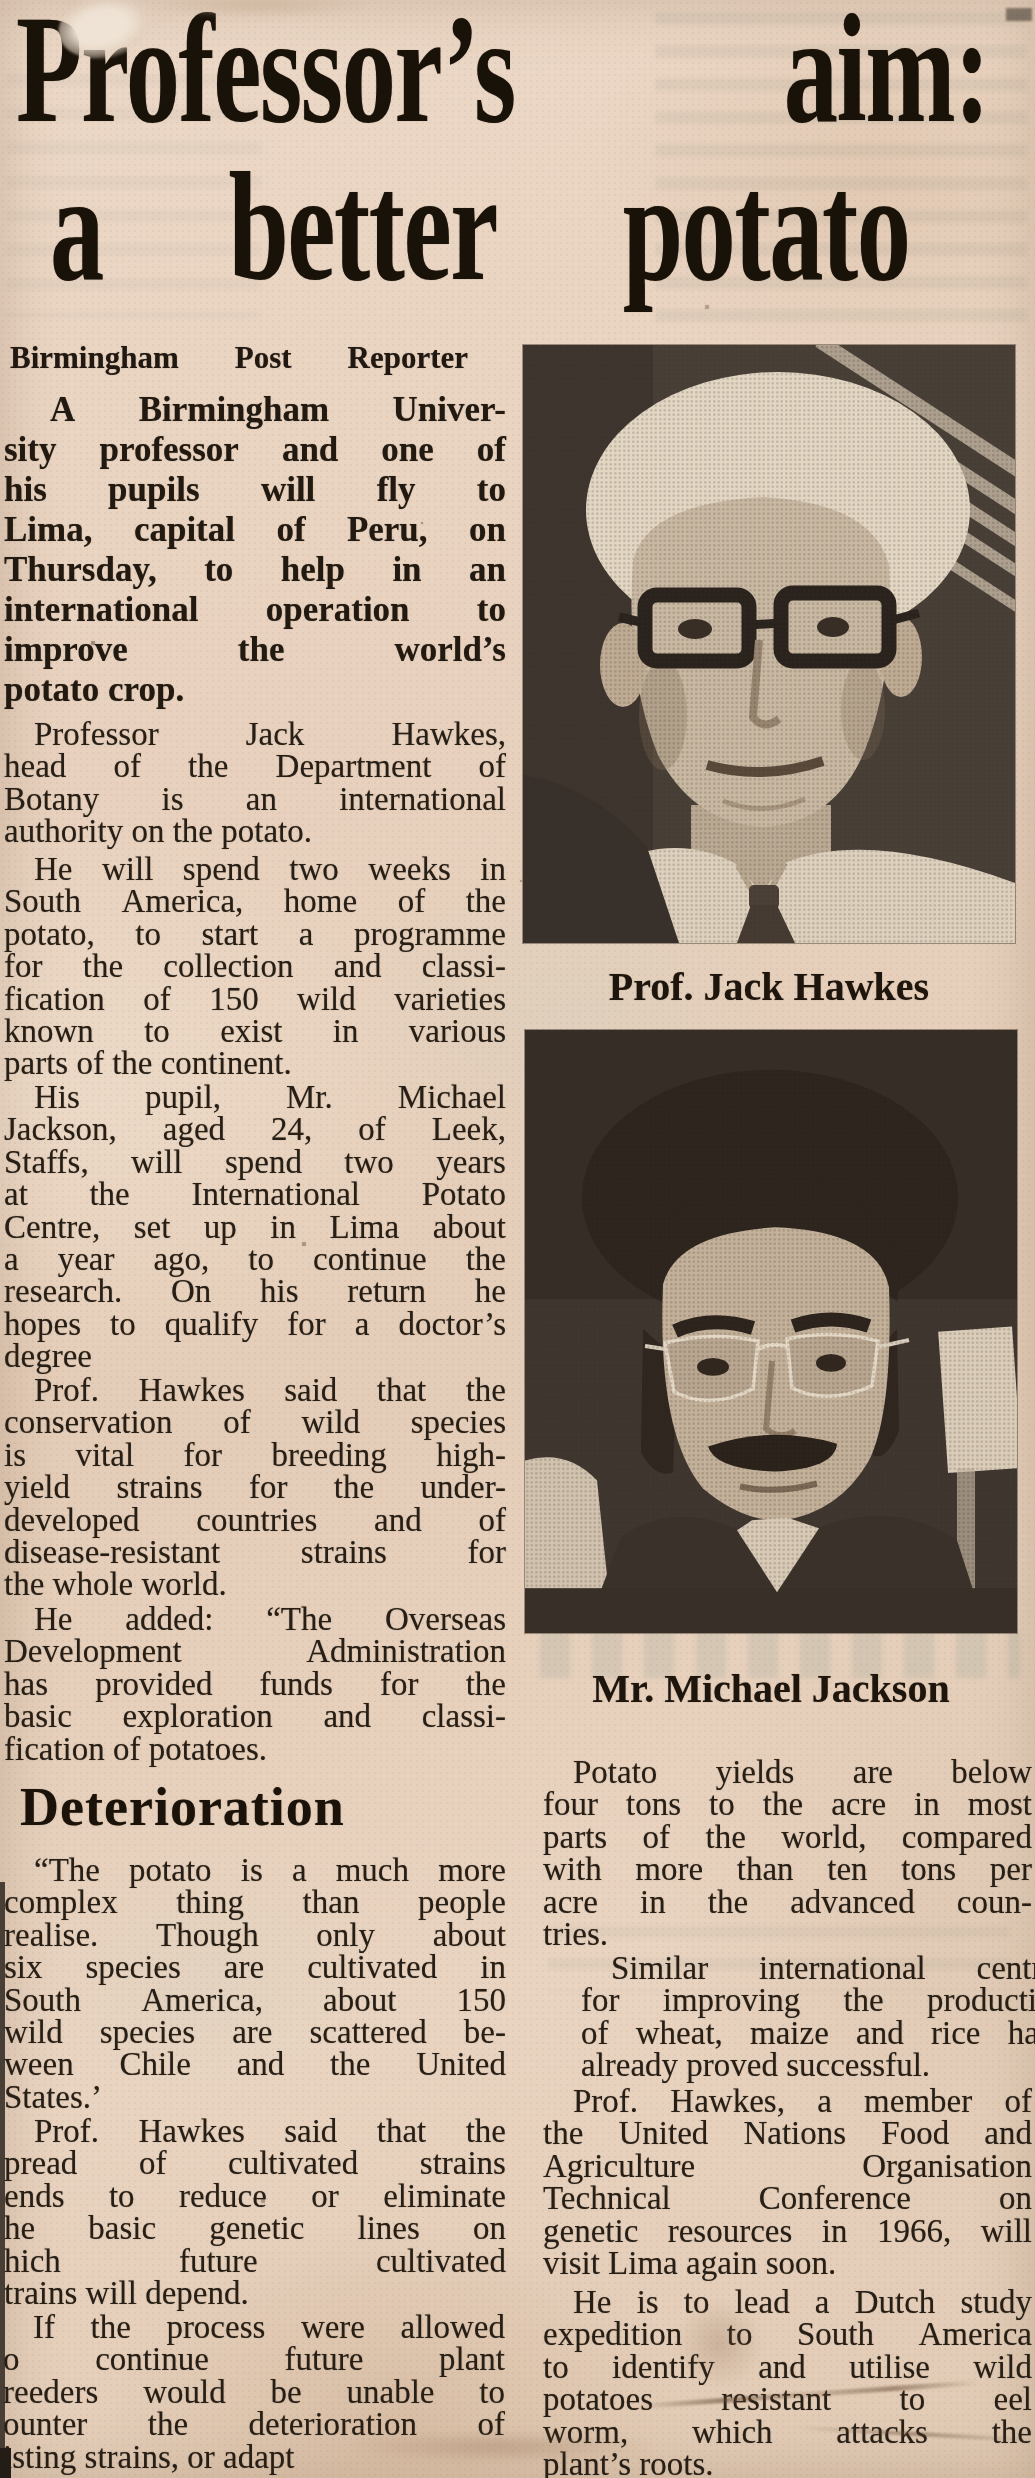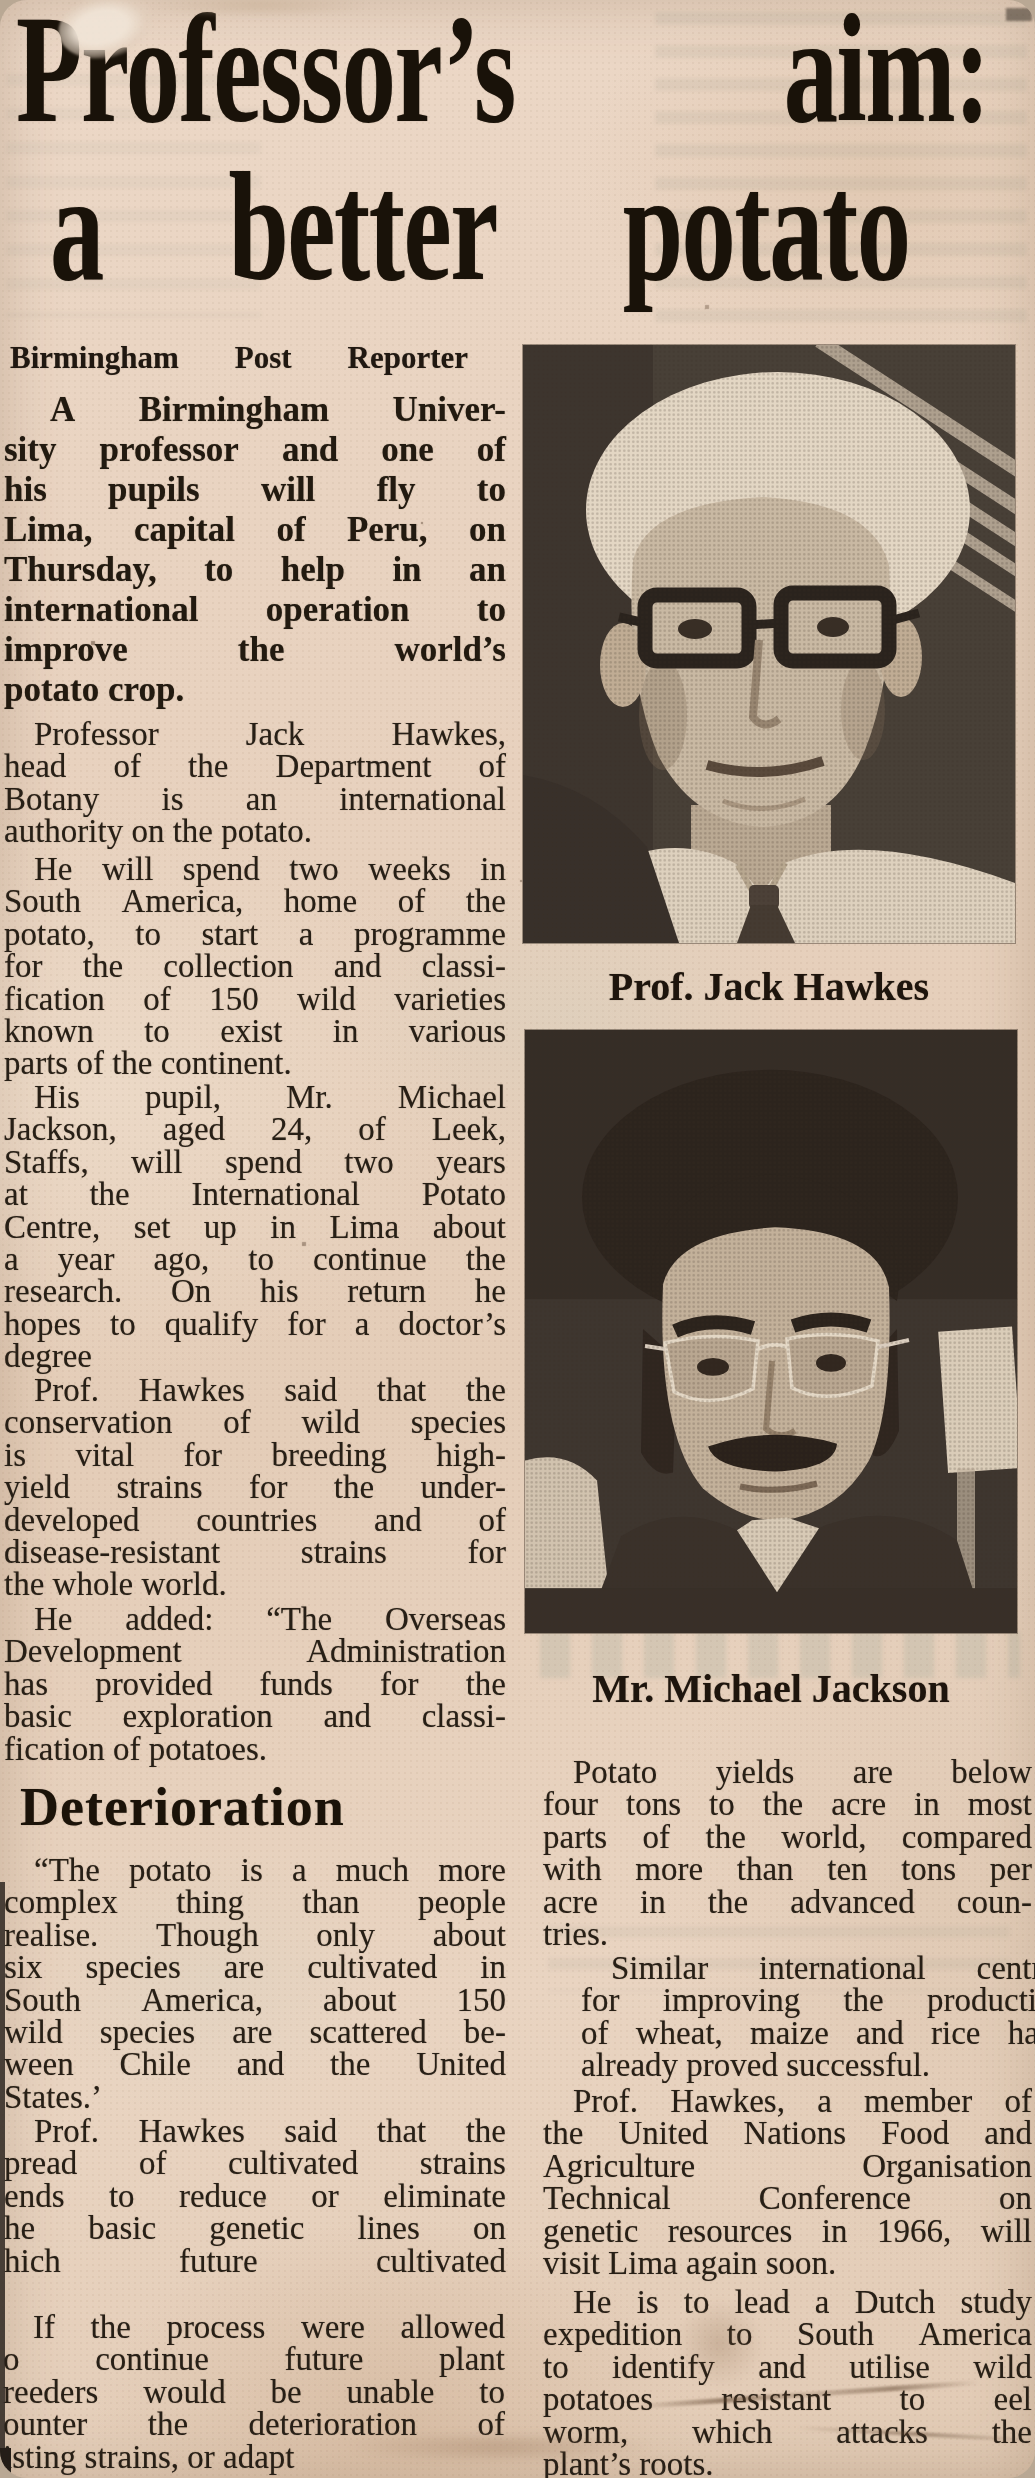--- a/index.html
+++ b/index.html
@@ -2,21 +2,20 @@
 <html><head>
 <meta charset="utf-8">
 <style>
   html,body{margin:0;padding:0;background:#b9a894;}
   .page{
     position:relative;width:1035px;height:2478px;overflow:hidden;
     background:
       linear-gradient(168deg,#ecd8c7 0%,#e8d2bf 28%,#e4cdb8 55%,#e9d4c1 78%,#e1cab4 100%);
     font-family:"Liberation Serif","DejaVu Serif",serif;
     box-shadow:inset 0 0 60px rgba(120,90,60,.28);
-    border-radius:27px;
   }
   .layer{position:absolute;pointer-events:none;}
   .blotches{inset:0;background:
     radial-gradient(430px 300px at 85% 7%, rgba(216,188,162,.50), transparent 70%),
     radial-gradient(520px 400px at 10% 44%, rgba(240,225,208,.55), transparent 72%),
     radial-gradient(430px 520px at 92% 77%, rgba(214,190,166,.45), transparent 70%),
     radial-gradient(400px 280px at 38% 98%, rgba(203,172,144,.50), transparent 75%),
     radial-gradient(330px 230px at 55% 41%, rgba(199,206,190,.22), transparent 70%),
     radial-gradient(260px 200px at 20% 80%, rgba(202,208,192,.18), transparent 70%);}
   .grain{inset:0;background-image:radial-gradient(rgba(122,92,62,.065) 1px, transparent 1.35px);background-size:6px 6px;}
@@ -428,20 +427,21 @@
         <span>basic</span>
         <span>genetic</span>
         <span>lines</span>
         <span>on</span>
       </div>
       <div class="pl flex">
         <span>hich</span>
         <span>future</span>
         <span>cultivated</span>
       </div>
+      <div class="pl">trains will depend.</div>
     </div>
   <div class="txt para justify-lines indent" style="left:3px;top:2311px;">
       <div class="pl flex ind">
         <span>If</span>
         <span>the</span>
         <span>process</span>
         <span>were</span>
         <span>allowed</span>
       </div>
       <div class="pl flex">

